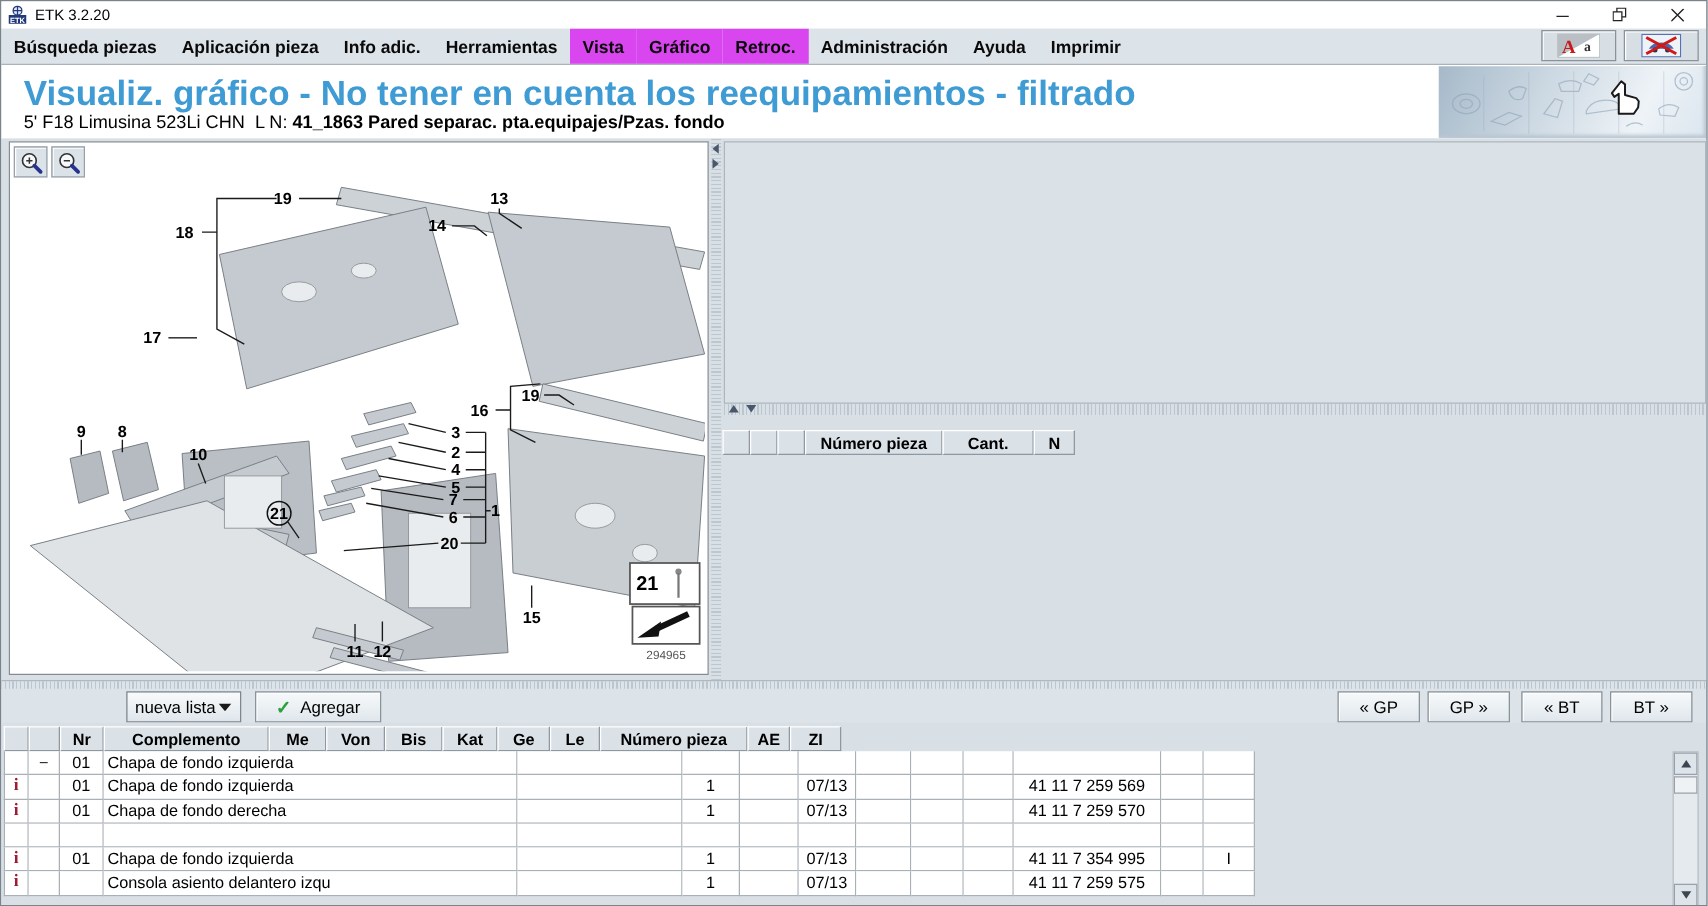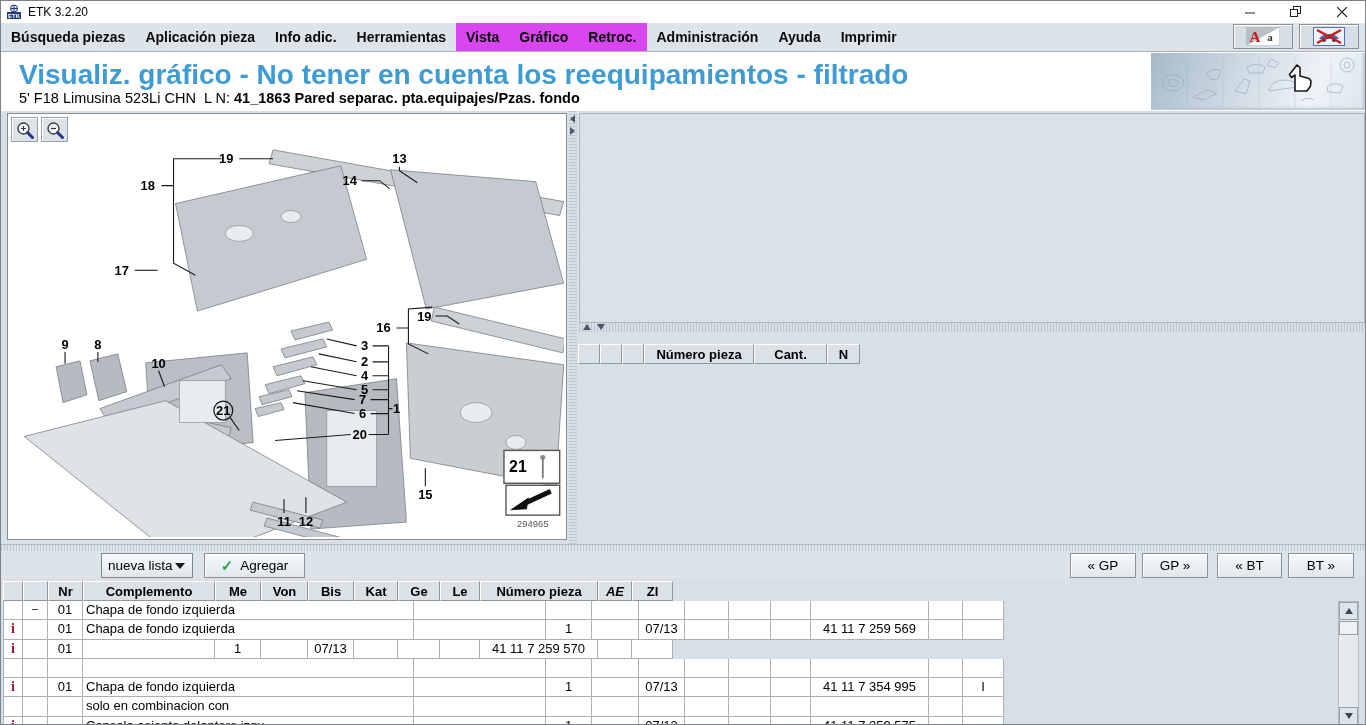--- a/index.html
+++ b/index.html
@@ -331,21 +331,21 @@
         <div class="hcell" style="width: 25px;"></div>
         <div class="hcell" style="width: 35px;">Nr</div>
         <div class="hcell" style="width: 132px;">Complemento</div>
         <div class="hcell" style="width: 46px;">Me</div>
         <div class="hcell" style="width: 47px;">Von</div>
         <div class="hcell" style="width: 46px;">Bis</div>
         <div class="hcell" style="width: 44px;">Kat</div>
         <div class="hcell" style="width: 42px;">Ge</div>
         <div class="hcell" style="width: 40px;">Le</div>
         <div class="hcell" style="width: 118px;">Número pieza</div>
-        <div class="hcell" style="width: 34px; font-style: italic;">AE</div>
+        <div class="hcell" style="width: 34px;">AE</div>
         <div class="hcell" style="width: 41px;">ZI</div>
       </div>
     <div class="bt-rows">
         <div class="bt-row">
           <div class="cell ct info-i" style="width: 20px;"></div>
           <div class="cell ct expand" style="width: 25px;">−</div>
           <div class="cell ct" style="width: 35px;">01</div>
           <div class="cell lt" style="width: 331px;">Chapa de fondo izquierda</div>
           <div class="cell lt" style="width: 132px;"></div>
           <div class="cell ct" style="width: 46px;"></div>
@@ -371,20 +371,21 @@
           <div class="cell ct" style="width: 42px;"></div>
           <div class="cell ct" style="width: 40px;"></div>
           <div class="cell ct" style="width: 118px;">41 11 7 259 569</div>
           <div class="cell ct" style="width: 34px;"></div>
           <div class="cell ct" style="width: 41px;"></div>
         </div>
         <div class="bt-row">
           <div class="cell ct info-i" style="width: 20px;">i</div>
           <div class="cell ct expand" style="width: 25px;"></div>
           <div class="cell ct" style="width: 35px;">01</div>
+          <div class="cell lt" style="width: 331px;">Chapa de fondo derecha</div>
           <div class="cell lt" style="width: 132px;"></div>
           <div class="cell ct" style="width: 46px;">1</div>
           <div class="cell ct" style="width: 47px;"></div>
           <div class="cell ct" style="width: 46px;">07/13</div>
           <div class="cell ct" style="width: 44px;"></div>
           <div class="cell ct" style="width: 42px;"></div>
           <div class="cell ct" style="width: 40px;"></div>
           <div class="cell ct" style="width: 118px;">41 11 7 259 570</div>
           <div class="cell ct" style="width: 34px;"></div>
           <div class="cell ct" style="width: 41px;"></div>
@@ -413,36 +414,20 @@
           <div class="cell lt" style="width: 132px;"></div>
           <div class="cell ct" style="width: 46px;">1</div>
           <div class="cell ct" style="width: 47px;"></div>
           <div class="cell ct" style="width: 46px;">07/13</div>
           <div class="cell ct" style="width: 44px;"></div>
           <div class="cell ct" style="width: 42px;"></div>
           <div class="cell ct" style="width: 40px;"></div>
           <div class="cell ct" style="width: 118px;">41 11 7 354 995</div>
           <div class="cell ct" style="width: 34px;"></div>
           <div class="cell ct" style="width: 41px;">I</div>
-        </div>
-        <div class="bt-row">
-          <div class="cell ct info-i" style="width: 20px;"></div>
-          <div class="cell ct expand" style="width: 25px;"></div>
-          <div class="cell ct" style="width: 35px;"></div>
-          <div class="cell lt" style="width: 331px;">solo en combinacion con</div>
-          <div class="cell lt" style="width: 132px;"></div>
-          <div class="cell ct" style="width: 46px;"></div>
-          <div class="cell ct" style="width: 47px;"></div>
-          <div class="cell ct" style="width: 46px;"></div>
-          <div class="cell ct" style="width: 44px;"></div>
-          <div class="cell ct" style="width: 42px;"></div>
-          <div class="cell ct" style="width: 40px;"></div>
-          <div class="cell ct" style="width: 118px;"></div>
-          <div class="cell ct" style="width: 34px;"></div>
-          <div class="cell ct" style="width: 41px;"></div>
         </div>
         <div class="bt-row">
           <div class="cell ct info-i" style="width: 20px;">i</div>
           <div class="cell ct expand" style="width: 25px;"></div>
           <div class="cell ct" style="width: 35px;"></div>
           <div class="cell lt" style="width: 331px;">Consola asiento delantero izqu</div>
           <div class="cell lt" style="width: 132px;"></div>
           <div class="cell ct" style="width: 46px;">1</div>
           <div class="cell ct" style="width: 47px;"></div>
           <div class="cell ct" style="width: 46px;">07/13</div>

